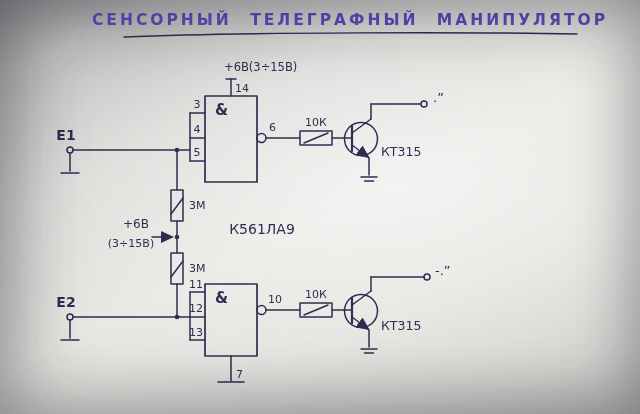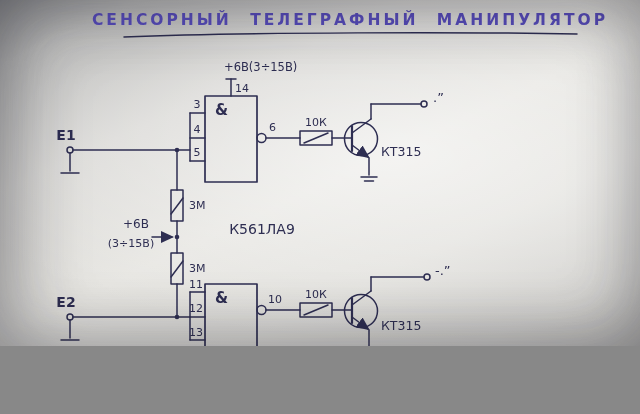--- a/index.html
+++ b/index.html
@@ -1,18 +1,18 @@
 <!DOCTYPE html>
 <html><head>
 <meta charset="utf-8">
 <style>
   html,body{margin:0;padding:0;background:#888;}
   .photo{
     position:relative;
-    width:640px;height:346px;
+    width:640px;height:414px;
     overflow:hidden;
     font-family:"DejaVu Sans", sans-serif;
     background:
       radial-gradient(120% 90% at 62% 45%, rgba(255,255,255,.55) 0%, rgba(255,255,255,0) 60%),
       linear-gradient(155deg,#97989a 0%,#bcbcbb 10%,#d9d8d5 30%,#e7e6e2 52%,#e2e1dd 70%,#d3d2cf 88%,#c2c1be 100%);
   }
   .vignette{
     position:absolute;inset:0;pointer-events:none;
     box-shadow:inset 0 0 70px rgba(40,40,45,.28), inset 25px 12px 70px rgba(30,30,40,.18), inset -10px -14px 60px rgba(30,30,40,.12);
   }

